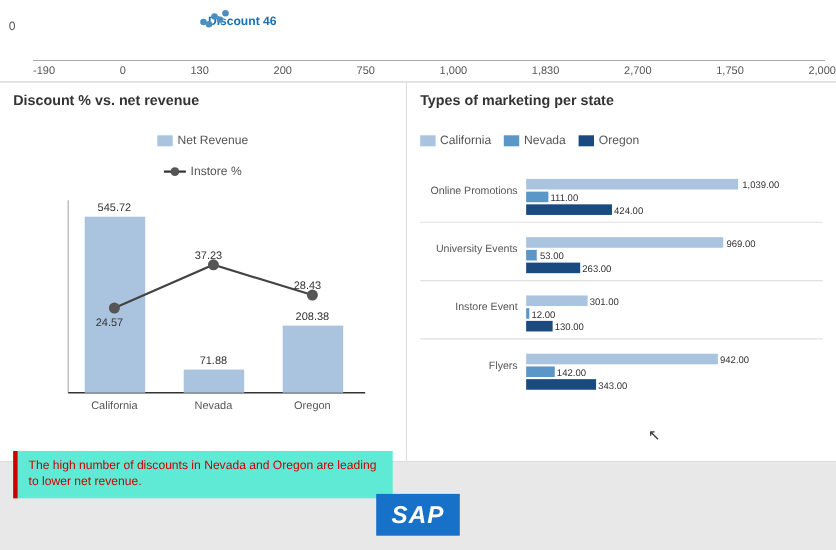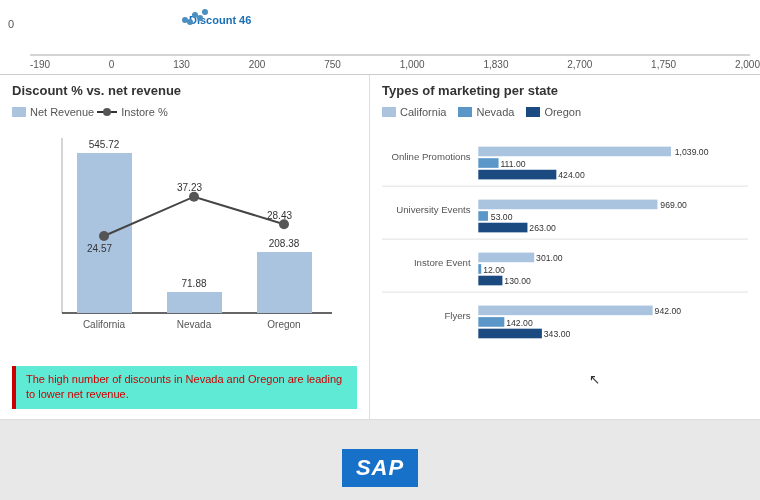--- a/index.html
+++ b/index.html
@@ -54,29 +54,30 @@
     
     .left-panel {
       width: 370px;
       padding: 8px 12px;
       border-right: 1px solid #ddd;
     }
     .panel-title {
       font-size: 13px;
       font-weight: bold;
       color: #333;
-      margin-bottom: 8px;
+      margin-bottom: 24px;
     }
     .legend {
       display: flex;
       align-items: center;
-      gap: 3px;
+      gap: 16px;
       margin-bottom: 10px;
       font-size: 11px;
       color: #555;
+      flex-direction: column;
     }
     .legend-item {
       display: flex;
       align-items: center;
       gap: 4px;
     }
     .legend-box {
       width: 14px;
       height: 10px;
       background: #aac4e0;

